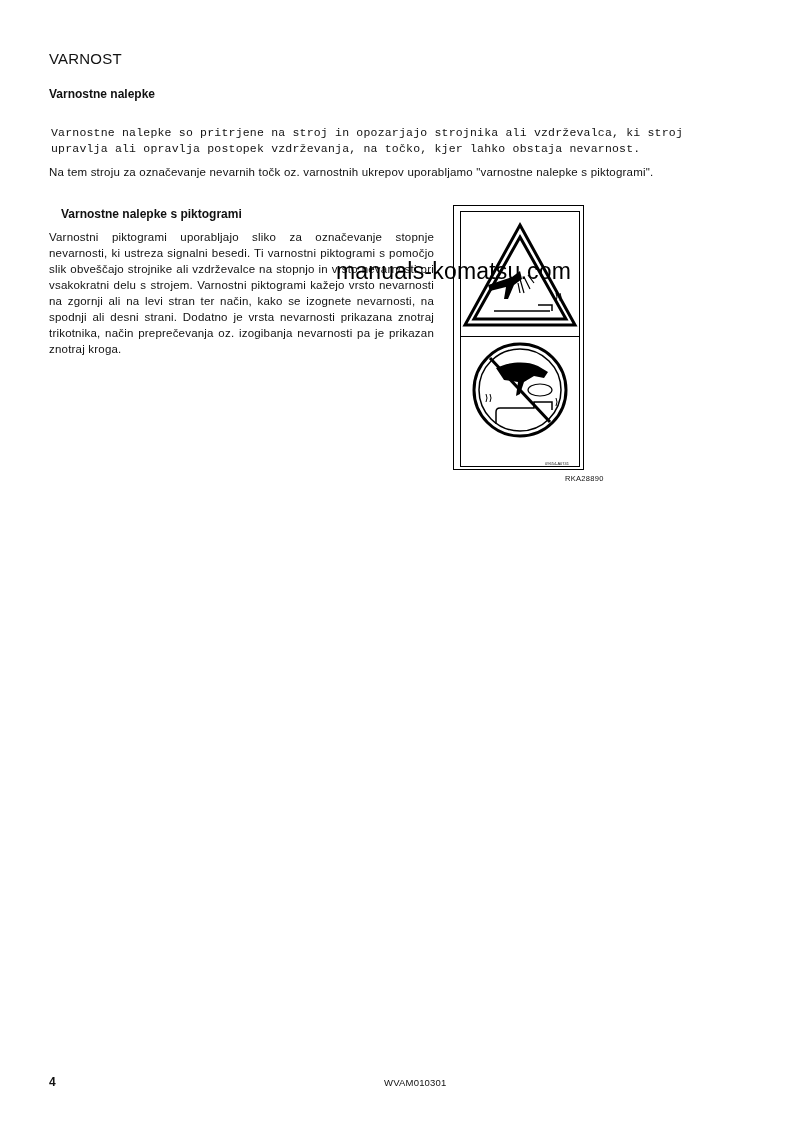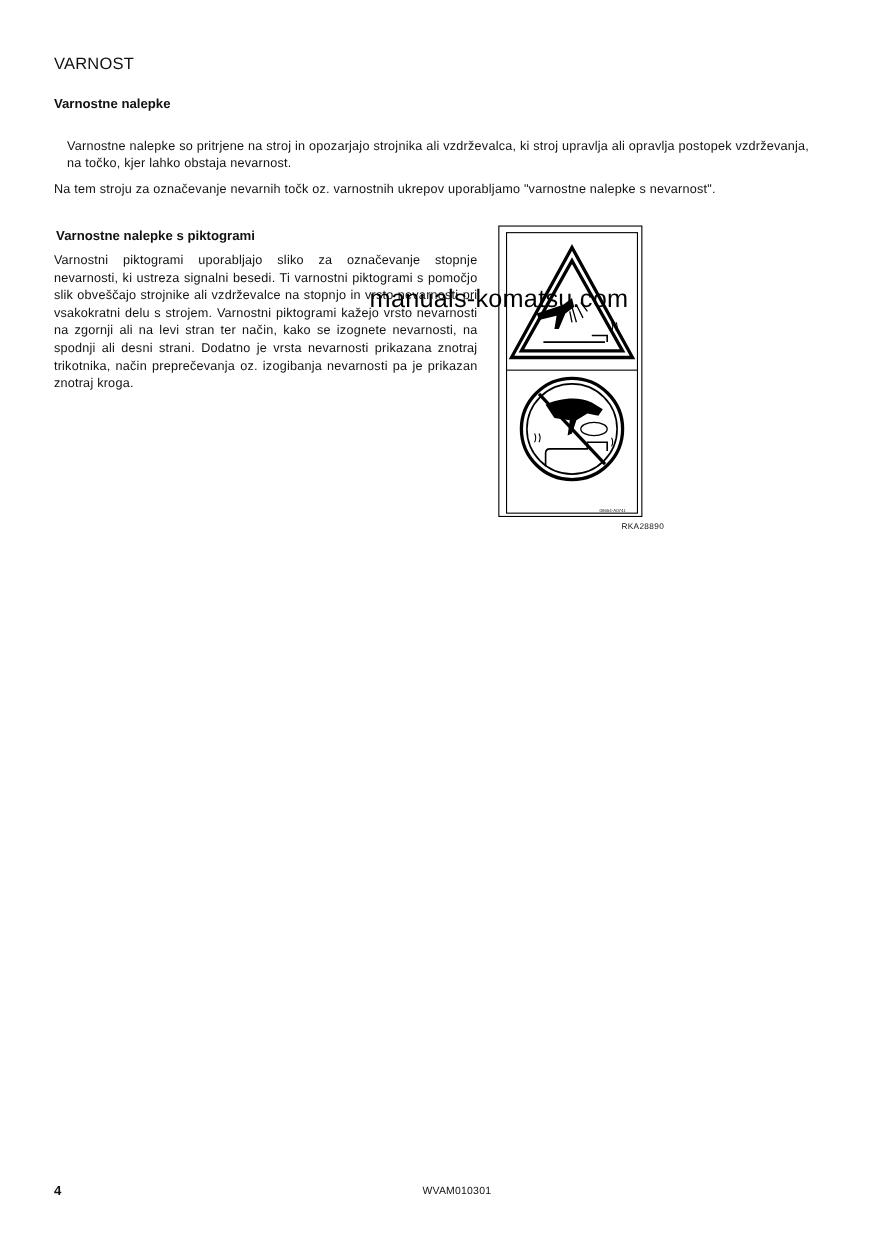--- a/index.html
+++ b/index.html
@@ -30,25 +30,25 @@
   .footer-page { left: 49px; top: 1075px; font-size: 12px; font-weight: bold; }
   .footer-code { left: 364px; top: 1077px; font-size: 9.5px; letter-spacing: 0.2px; margin-left: 20px; }
 </style>
 </head>
 <body>
 
 <div class="abs header">VARNOST</div>
 
 <div class="abs h2" style="left:49px; top:87px;">Varnostne nalepke</div>
 
-<div class="abs p" style="left:61px; top:125px; width:680px;">Varnostne nalepke so pritrjene na stroj in opozarjajo strojnika ali vzdrževalca, ki stroj upravlja ali opravlja postopek vzdrževanja, na točko, kjer lahko obstaja nevarnost.</div>
+<div class="abs p" style="left:51px; top:125px; width:680px;font-family:Liberation Mono, monospace;">Varnostne nalepke so pritrjene na stroj in opozarjajo strojnika ali vzdrževalca, ki stroj upravlja ali opravlja postopek vzdrževanja, na točko, kjer lahko obstaja nevarnost.</div>
 
-<div class="abs p" style="left:49px; top:164px; width:690px; white-space:nowrap;">Na tem stroju za označevanje nevarnih točk oz. varnostnih ukrepov uporabljamo "varnostne nalepke s nevarnost".</div>
+<div class="abs p" style="left:49px; top:164px; width:690px; white-space:nowrap;">Na tem stroju za označevanje nevarnih točk oz. varnostnih ukrepov uporabljamo "varnostne nalepke s piktogrami".</div>
 
-<div class="abs h2" style="left:51px; top:207px;text-align:center;">Varnostne nalepke s piktogrami</div>
+<div class="abs h2" style="left:61px; top:207px;text-align:center;">Varnostne nalepke s piktogrami</div>
 
 <div class="abs p justify" style="left:49px; top:229px; width:385px;">Varnostni piktogrami uporabljajo sliko za označevanje stopnje nevarnosti, ki ustreza signalni besedi. Ti varnostni piktogrami s pomočjo slik obveščajo strojnike ali vzdrževalce na stopnjo in vrsto nevarnosti pri vsakokratni delu s strojem. Varnostni piktogrami kažejo vrsto nevarnosti na zgornji ali na levi stran ter način, kako se izognete nevarnosti, na spodnji ali desni strani. Dodatno je vrsta nevarnosti prikazana znotraj trikotnika, način preprečevanja oz. izogibanja nevarnosti pa je prikazan znotraj kroga.</div>
 
 <div class="abs fig-outer"></div>
 <div class="abs fig-inner"></div>
 <div class="abs fig-divider"></div>
 
 <svg class="abs" style="left:460px; top:213px;" width="120" height="122" viewBox="0 0 120 122">
   <polygon points="60,12 115,112 5,112" fill="none" stroke="#000" stroke-width="3"></polygon>
   <polygon points="60,24 106,106 14,106" fill="none" stroke="#000" stroke-width="3"></polygon>

